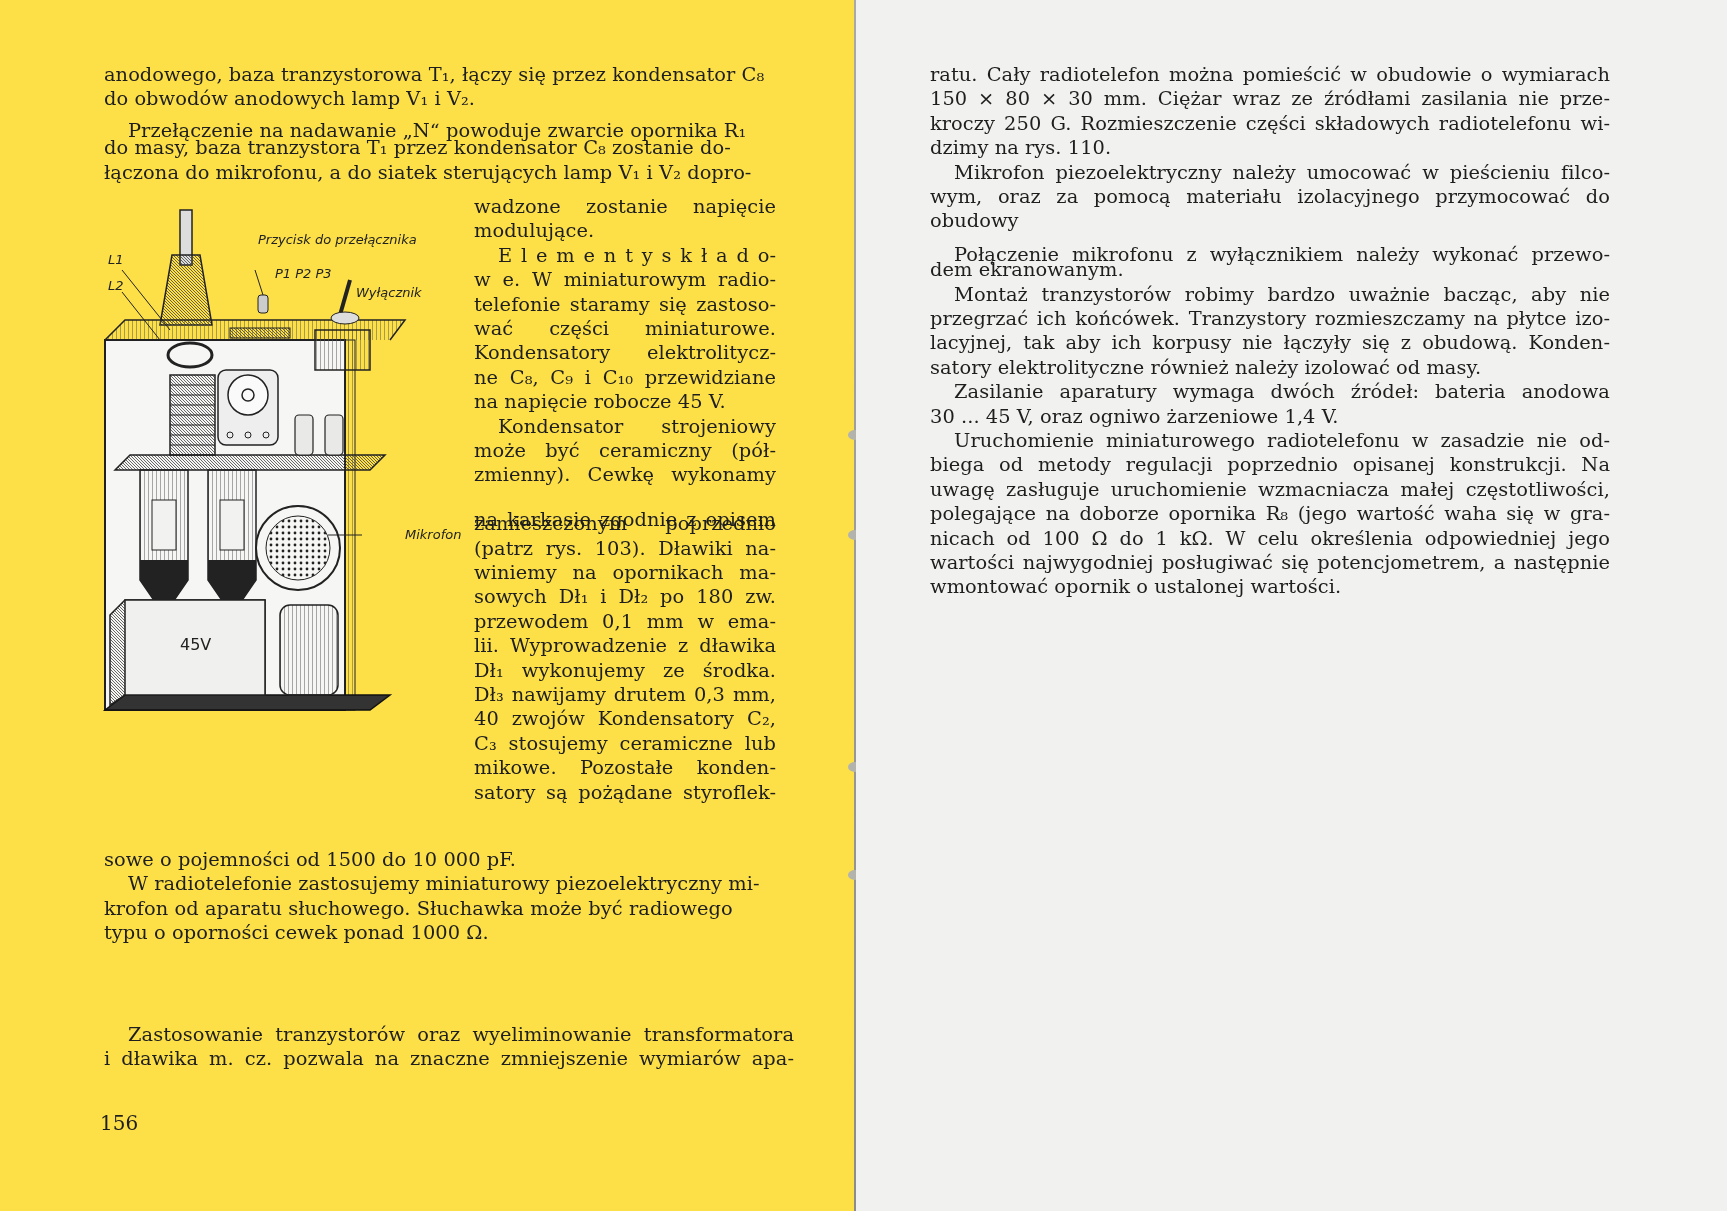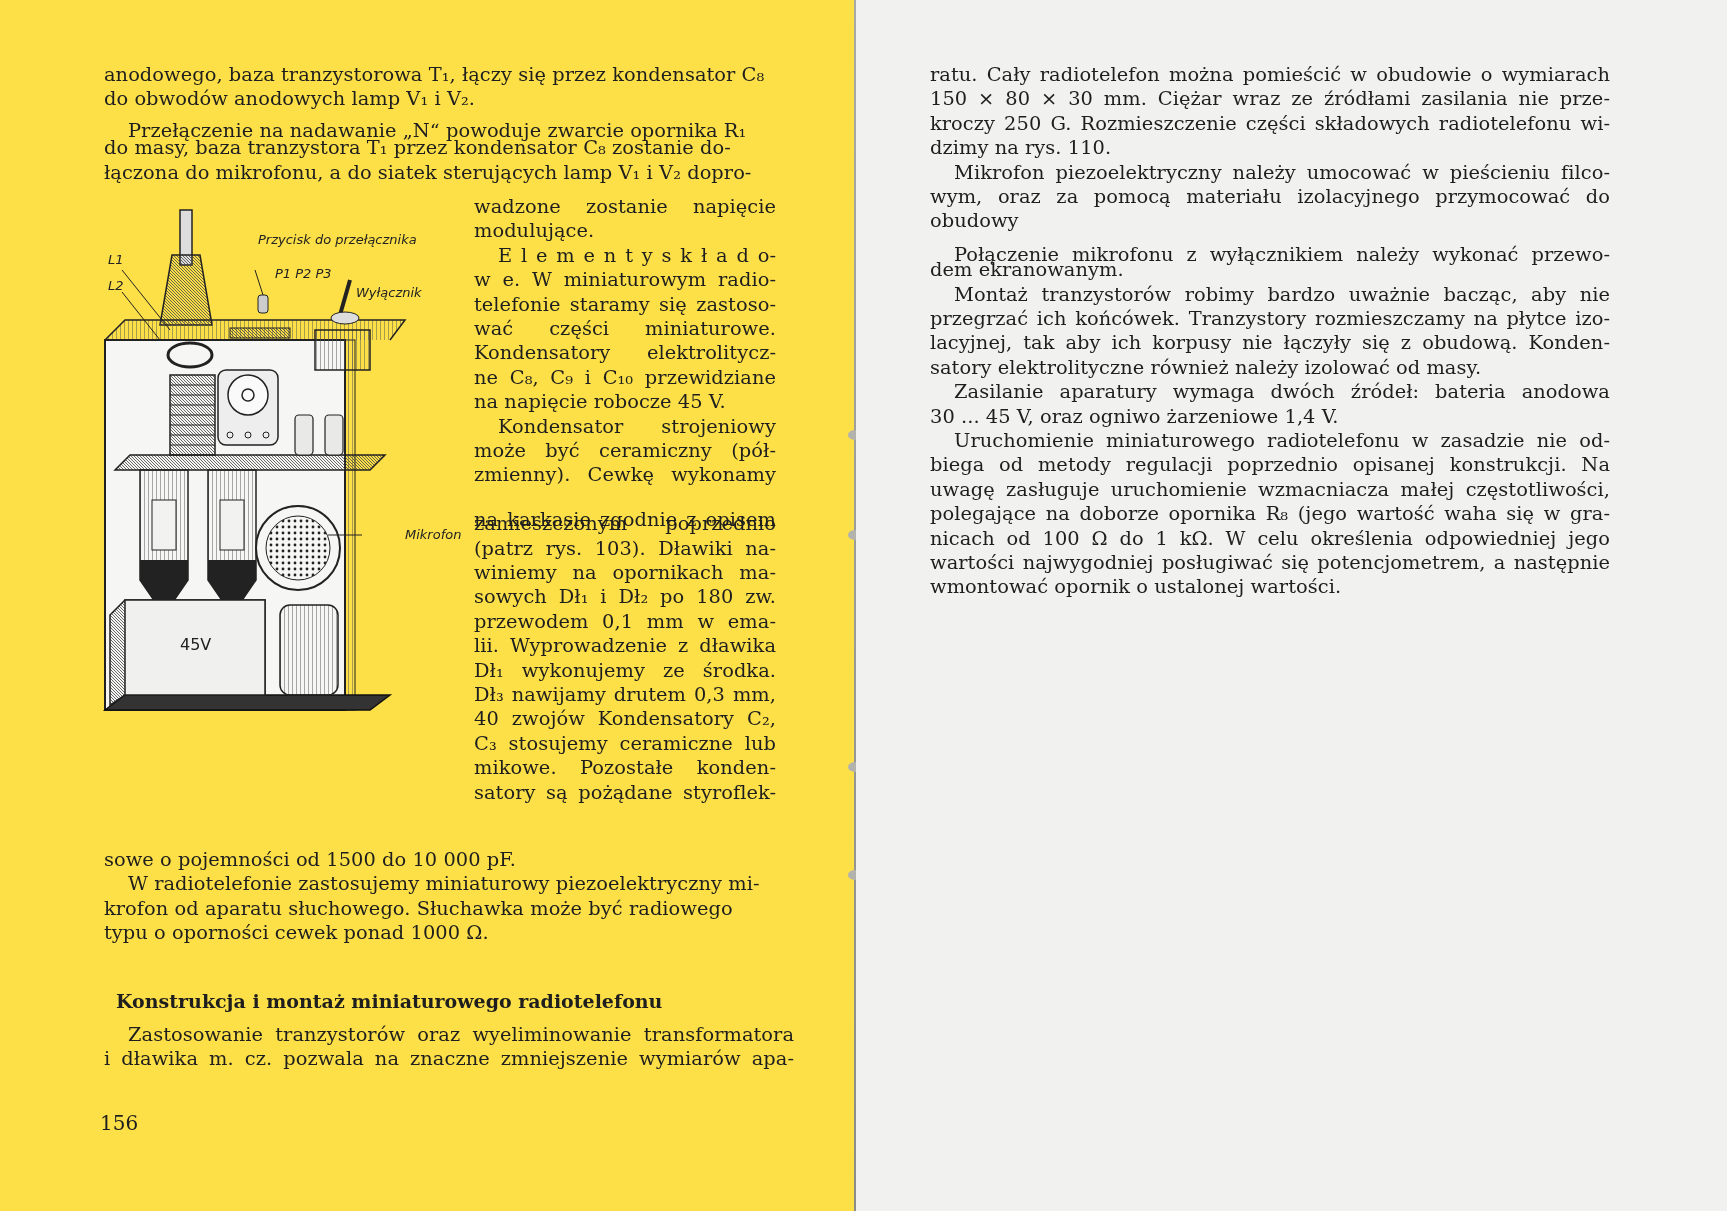--- a/index.html
+++ b/index.html
@@ -185,21 +185,20 @@
         <div class="line just" style="left: 474px; top: 755.2px; width: 302px;">mikowe. Pozostałe konden-</div>
         <div class="line just" style="left: 474px; top: 779.6px; width: 302px;">satory są pożądane styroflek-</div>
       </div>
     <div id="left-bottom">
         <div class="line" style="left: 104px; top: 847px; width: 604px;">sowe o pojemności od 1500 do 10 000 pF.</div>
         <div class="line just" style="left: 128px; top: 871.4px; width: 580px;">W radiotelefonie zastosujemy miniaturowy piezoelektryczny mi-</div>
         <div class="line just" style="left: 104px; top: 895.8px; width: 604px;">krofon od aparatu słuchowego. Słuchawka może być radiowego</div>
         <div class="line" style="left: 104px; top: 920.2px; width: 604px;">typu o oporności cewek ponad 1000 Ω.</div>
       </div>
 
-    <div class="heading">Konstrukcja i montaż miniaturowego radiotelefonu</div>
     <div id="left-section">
         <div class="line just" style="left: 128px; top: 1022px; width: 666px;">Zastosowanie tranzystorów oraz wyeliminowanie transformatora</div>
         <div class="line just" style="left: 104px; top: 1046.4px; width: 690px;">i dławika m. cz. pozwala na znaczne zmniejszenie wymiarów apa-</div>
       </div>
 
     <div class="page-num">156</div>
   </div>
 
   <div class="spine"></div>
   <div class="stitch" style="top:430px;"></div>

